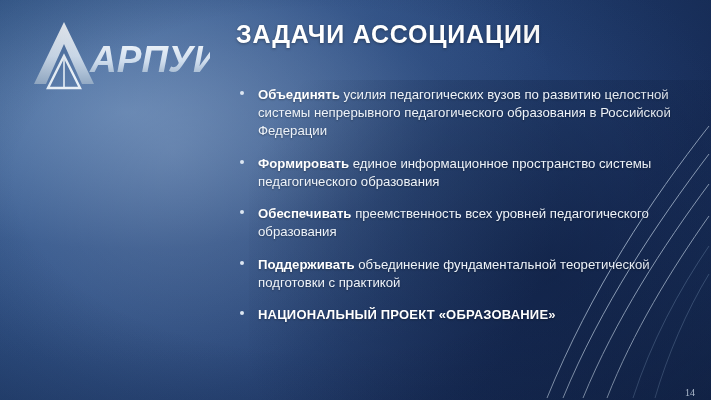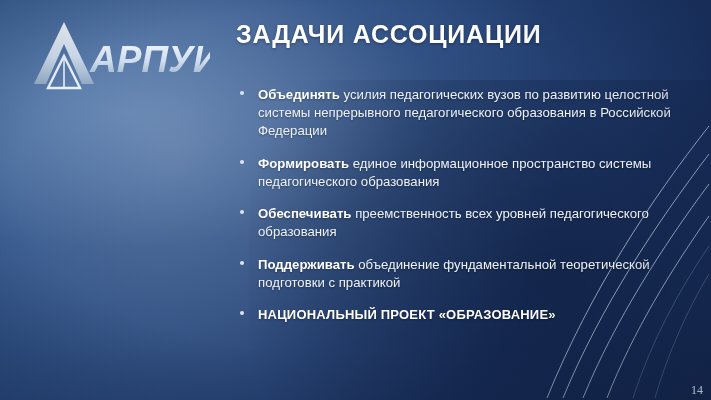--- a/index.html
+++ b/index.html
@@ -112,24 +112,24 @@
     font-weight: bold;
     letter-spacing: 0.2px;
     font-size: 13px;
   }
   .bullet.last .text {
     font-weight: bold;
   }
   
   .corner-mark {
     position: absolute;
-    right: 8px;
+    right: 16px;
     bottom: 2px;
     color: rgba(220,232,245,0.75);
-    font-size: 12px;
+    font-size: 10px;
     font-family: "Liberation Serif", serif;
   }
 </style>
 </head>
 <body>
 
 <div class="slide">
 
   <div class="glow-a"></div>
   <div class="glow-b"></div>

